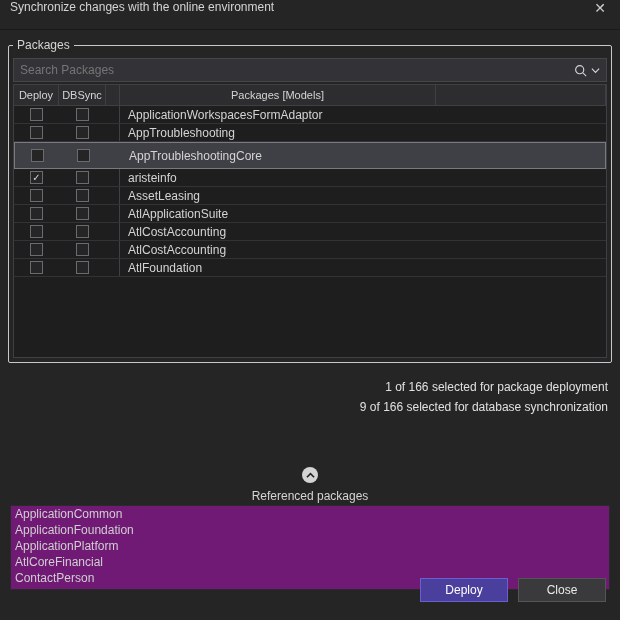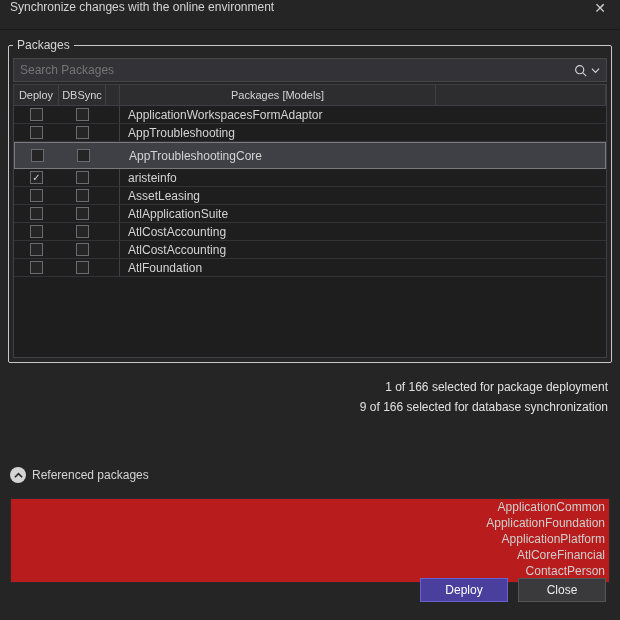--- a/index.html
+++ b/index.html
@@ -145,37 +145,37 @@
     font-size: 12px;
     line-height: 20px;
     color: #e0e0e0;
   }
 
   .ref-section { margin: 50px 10px 0 10px; }
   .ref-header {
     display: flex;
     align-items: center;
     gap: 6px;
-    margin-bottom: 15px;
+    margin-bottom: 2px;
+    flex-direction: column;
   }
   .chev-circle {
     width: 16px; height: 16px;
     border-radius: 50%;
     background: #d4d4d4;
     display: flex;
     align-items: center;
     justify-content: center;
   }
   .ref-list {
-    background: #b91c1c;
+    background: #701a75;
     border: 1px solid #2a2a2d;
     height: 85px;
     overflow-y: scroll;
     font-size: 12px;
-    text-align: right;
   }
   .ref-item { padding: 1px 4px; color: #cfcfcf; }
 
   .button-bar {
     position: absolute;
     bottom: 18px;
     right: 14px;
     display: flex;
     gap: 10px;
   }

